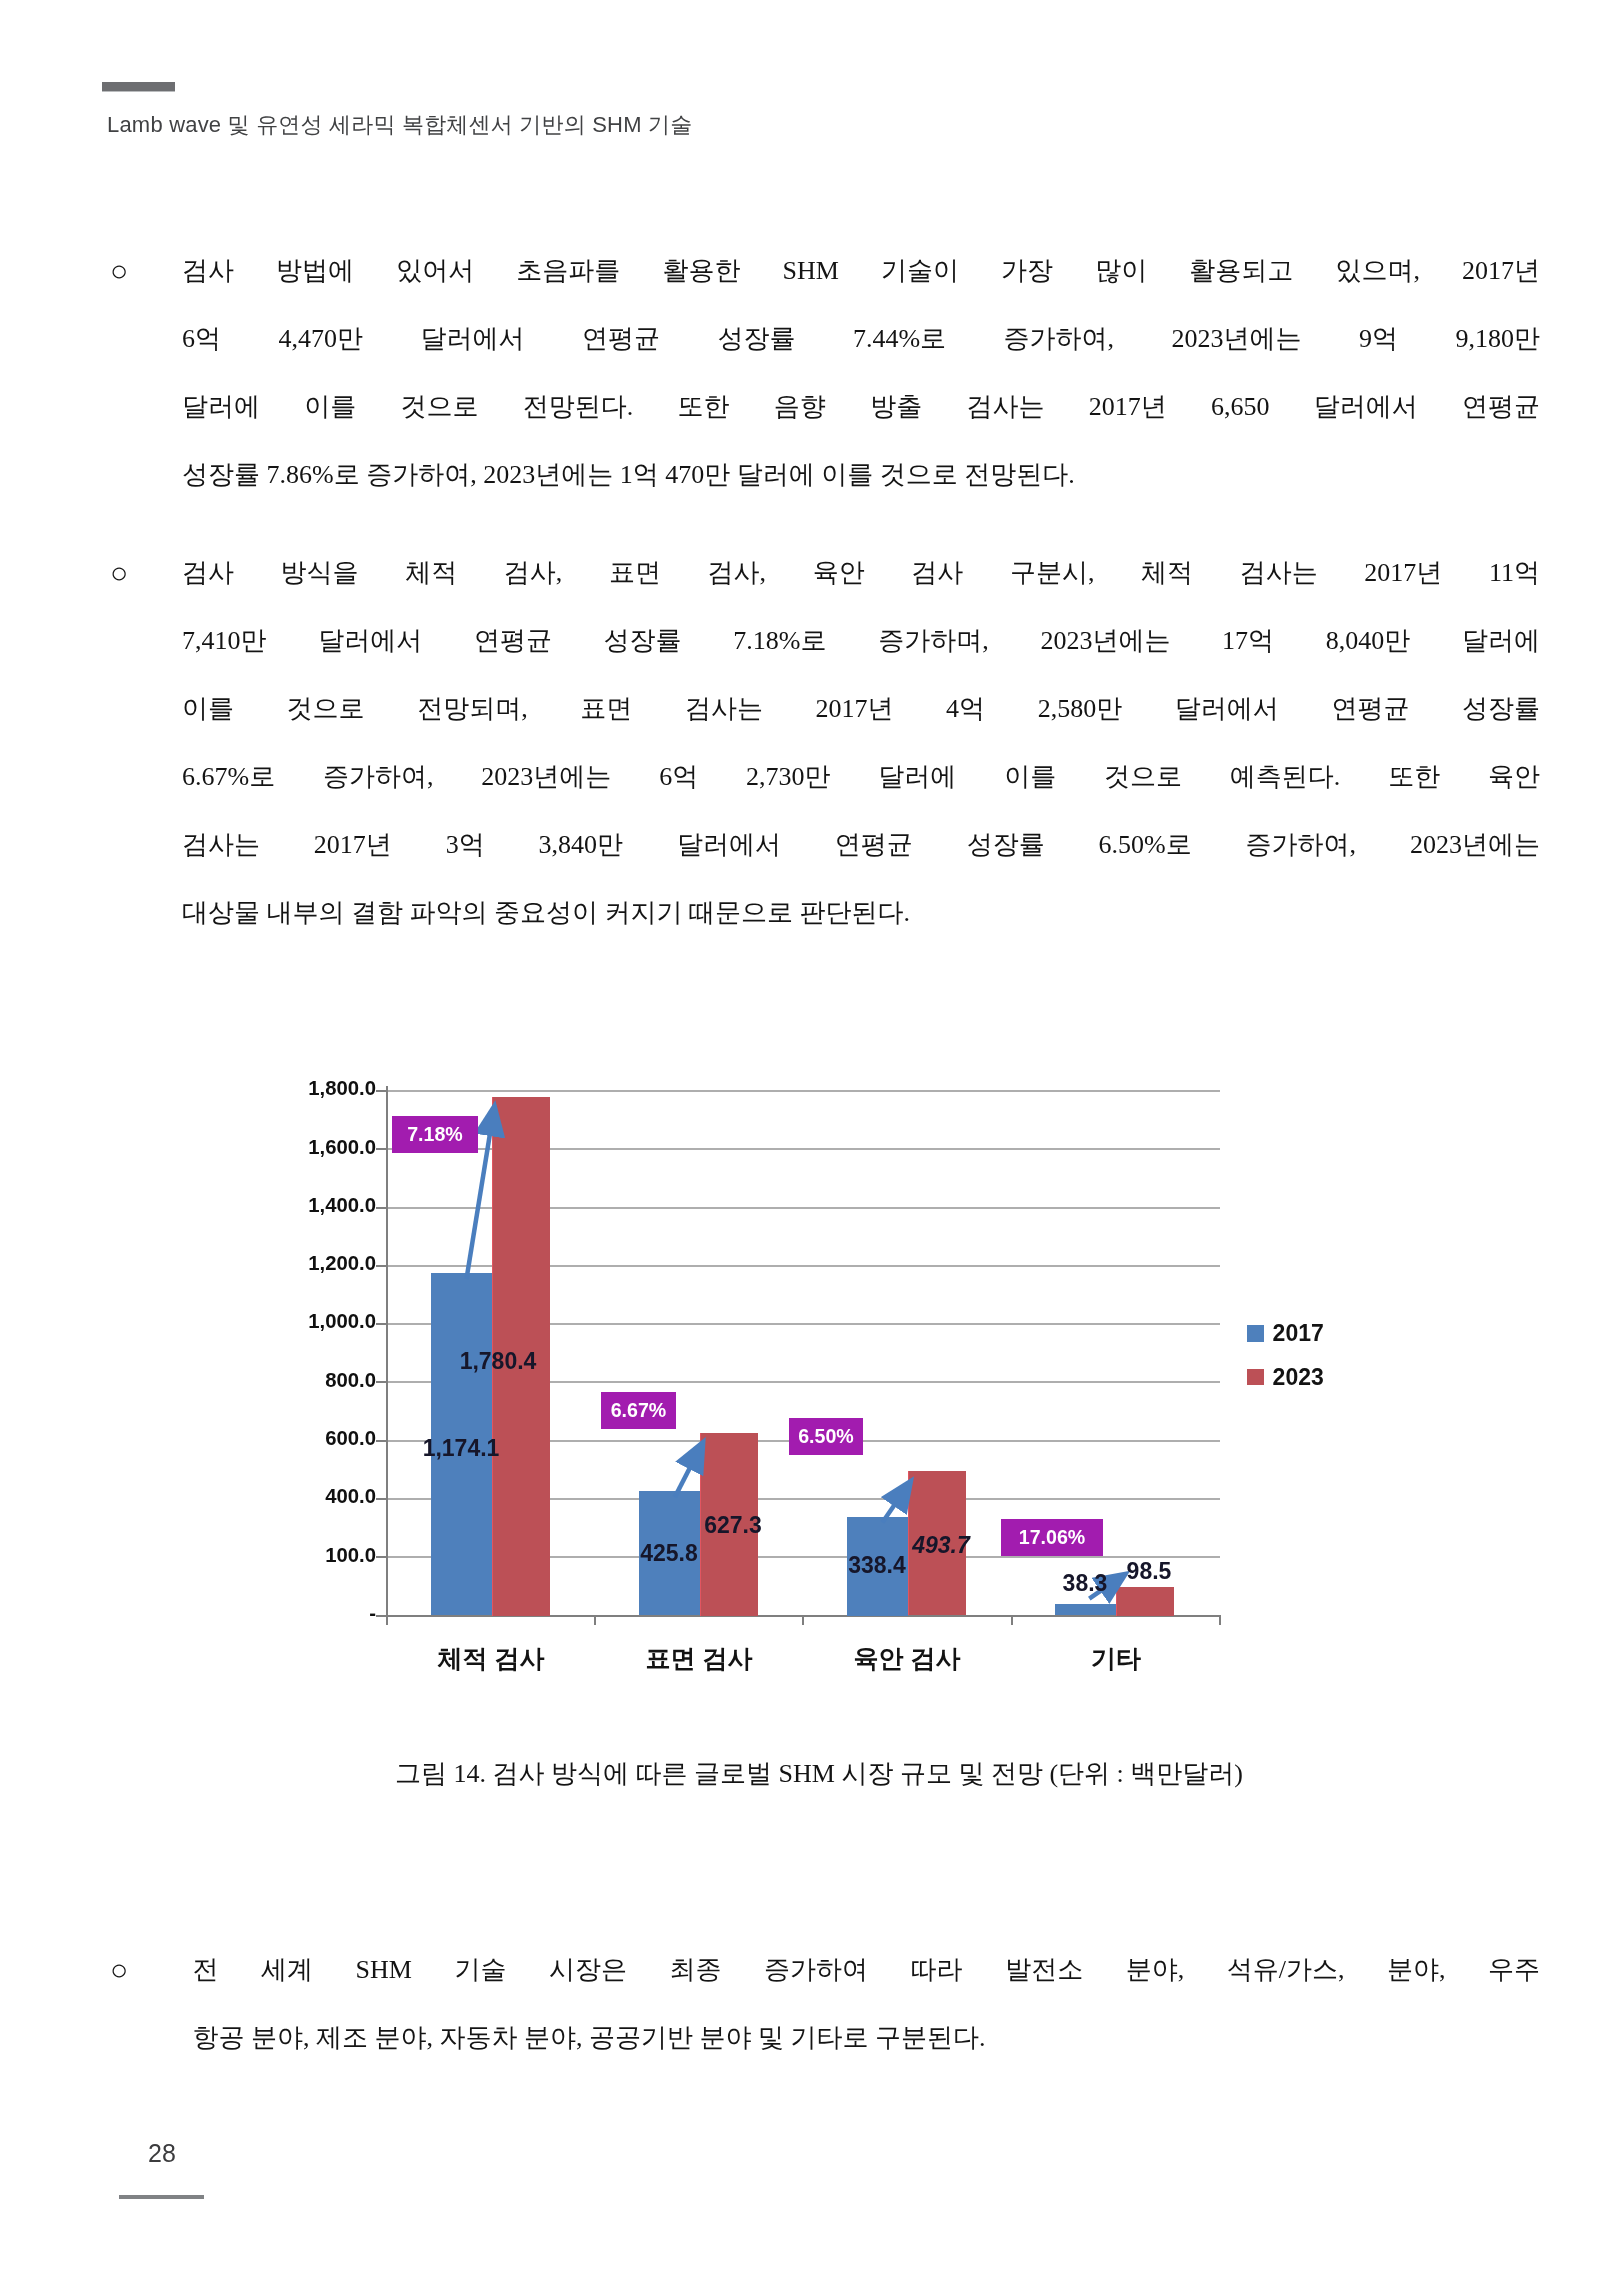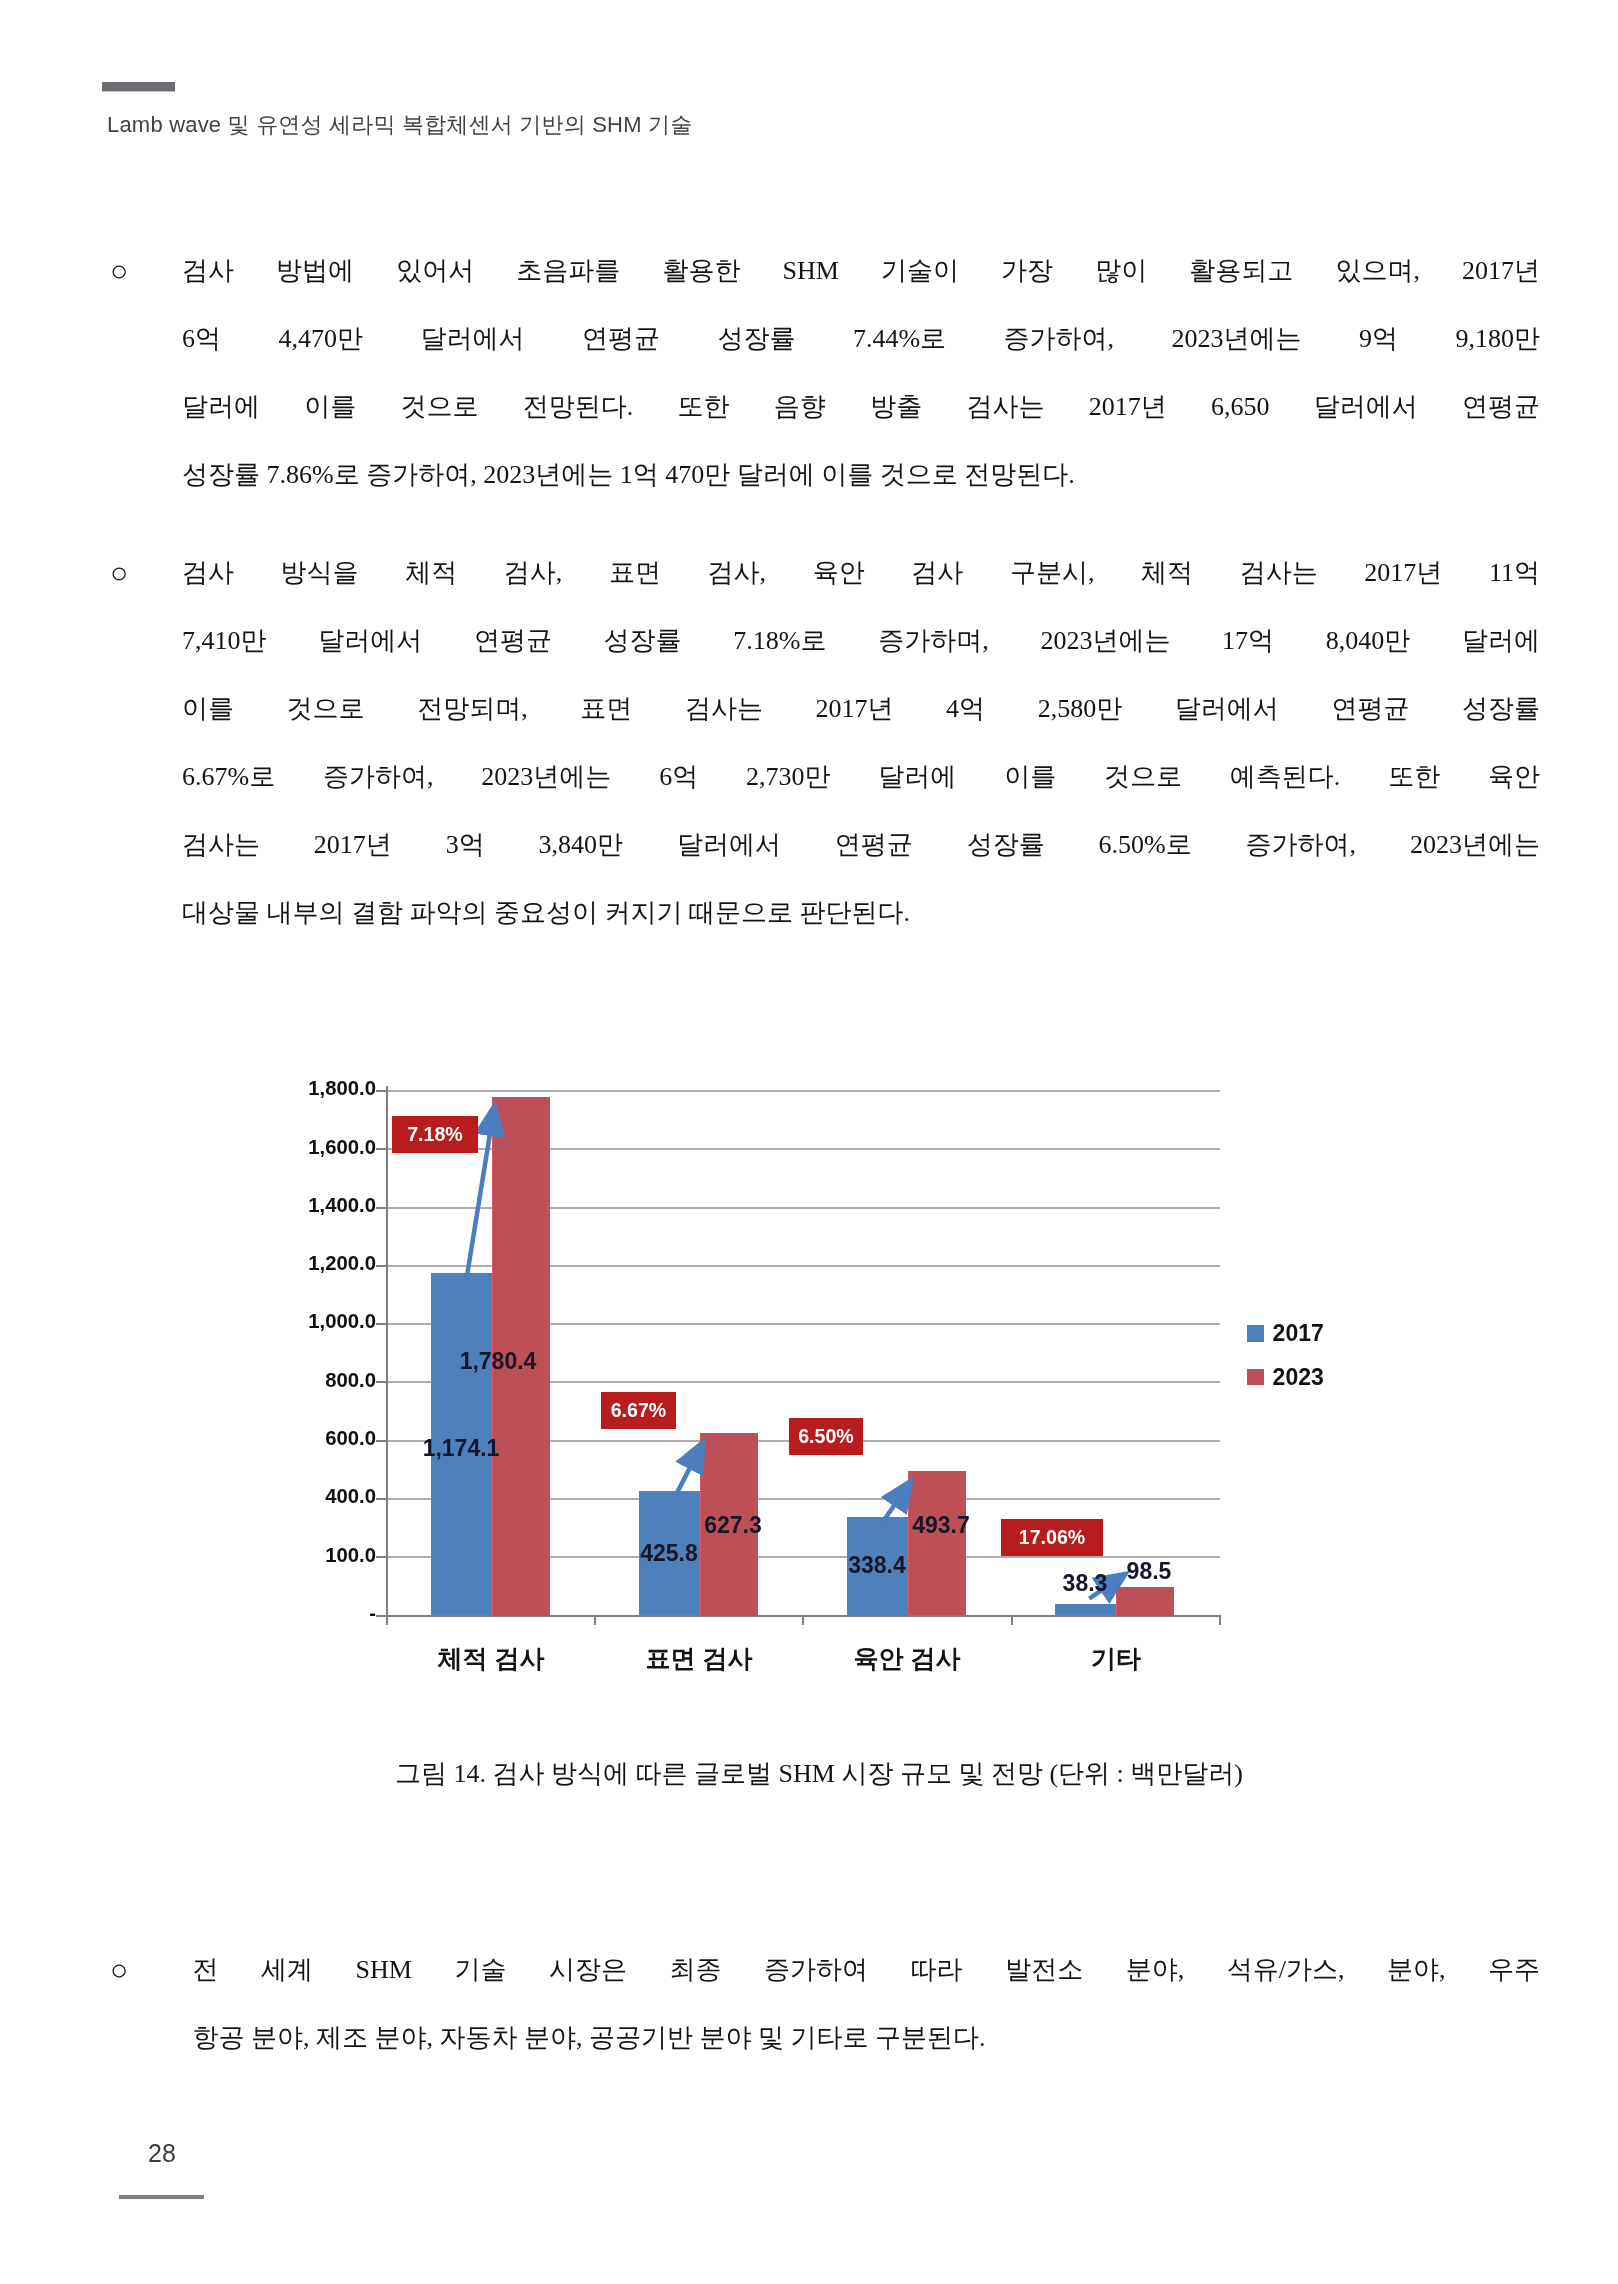--- a/index.html
+++ b/index.html
@@ -33,21 +33,21 @@
   .gridline { position:absolute; height:1.5px; background:#aeaeae; z-index:1; }
   .axis-v { position:absolute; width:1.5px; background:#7f7f7f; z-index:2; }
   .axis-h { position:absolute; height:2.3px; background:#7f7f7f; z-index:2; }
   .tick { position:absolute; background:#7f7f7f; z-index:2; }
   .ytick-label { position:absolute; width:83px; text-align:right;
                  font-size:20.3px; font-weight:bold; color:#101010; z-index:2; }
   .bar { position:absolute; z-index:3; }
   .bar.b2023 { z-index:4; border-left:1.5px solid #e25560; }
   .val-label { position:absolute; width:128px; text-align:center;
                font-size:23px; font-weight:bold; color:#16162a; z-index:6; }
-  .cagr { position:absolute; background:#b91c1c; color:#ffffff;
+  .cagr { position:absolute; background:#a21caf; color:#ffffff;
           font-size:19.6px; font-weight:bold; text-align:center;
           padding:6.8px 0; width:86px; z-index:5; }
   .cat-label { position:absolute; width:226px; text-align:center;
                font-size:25px; font-weight:bold; color:#131313; z-index:2; }
   #arrow-layer { position:absolute; left:0; top:0; width:1054px; height:677px;
                  z-index:5; pointer-events:none; }
   .legend { position:absolute; left:954px; top:248px; z-index:2; }
   .legend-row { display:flex; align-items:center; margin-bottom:16.6px; }
   .legend-swatch { width:16.6px; height:16.6px; margin-right:9px; }
   .legend-text { font-size:23px; font-weight:bold; color:#131313; }
@@ -151,21 +151,21 @@
     <div class="cat-label" style="left: 85px; top: 570px;">체적 검사</div>
     <div class="bar" style="left: 346px; top: 419px; width: 61px; height: 124px; background: rgb(78, 128, 188);"></div>
     <div class="bar b2023" style="left: 407px; top: 361px; width: 58px; height: 183px; background: rgb(188, 80, 86);"></div>
     <div class="val-label" style="left: 312px; top: 468px;">425.8</div>
     <div class="val-label" style="left: 376px; top: 440px;">627.3</div>
     <div class="cagr" style="left: 308px; top: 320px; width: 75px;">6.67%</div>
     <div class="cat-label" style="left: 293px; top: 570px;">표면 검사</div>
     <div class="bar" style="left: 554px; top: 445px; width: 61px; height: 99px; background: rgb(78, 128, 188);"></div>
     <div class="bar b2023" style="left: 615px; top: 399px; width: 58px; height: 144px; background: rgb(188, 80, 86);"></div>
     <div class="val-label" style="left: 520px; top: 480px;">338.4</div>
-    <div class="val-label" style="left: 584px; top: 440px;">493.7</div>
+    <div class="val-label" style="left: 584px; top: 460px; font-style: italic;">493.7</div>
     <div class="cagr" style="left: 496px; top: 346px; width: 74px;">6.50%</div>
     <div class="cat-label" style="left: 501px; top: 570px;">육안 검사</div>
     <div class="bar" style="left: 762px; top: 532px; width: 61px; height: 11px; background: rgb(78, 128, 188);"></div>
     <div class="bar b2023" style="left: 823px; top: 515px; width: 58px; height: 29px; background: rgb(188, 80, 86);"></div>
     <div class="val-label" style="left: 728px; top: 498px;">38.3</div>
     <div class="val-label" style="left: 792px; top: 486px;">98.5</div>
     <div class="cagr" style="left: 708px; top: 447px; width: 102px;">17.06%</div>
     <div class="cat-label" style="left: 710px; top: 570px;">기타</div>
   </div>
 

